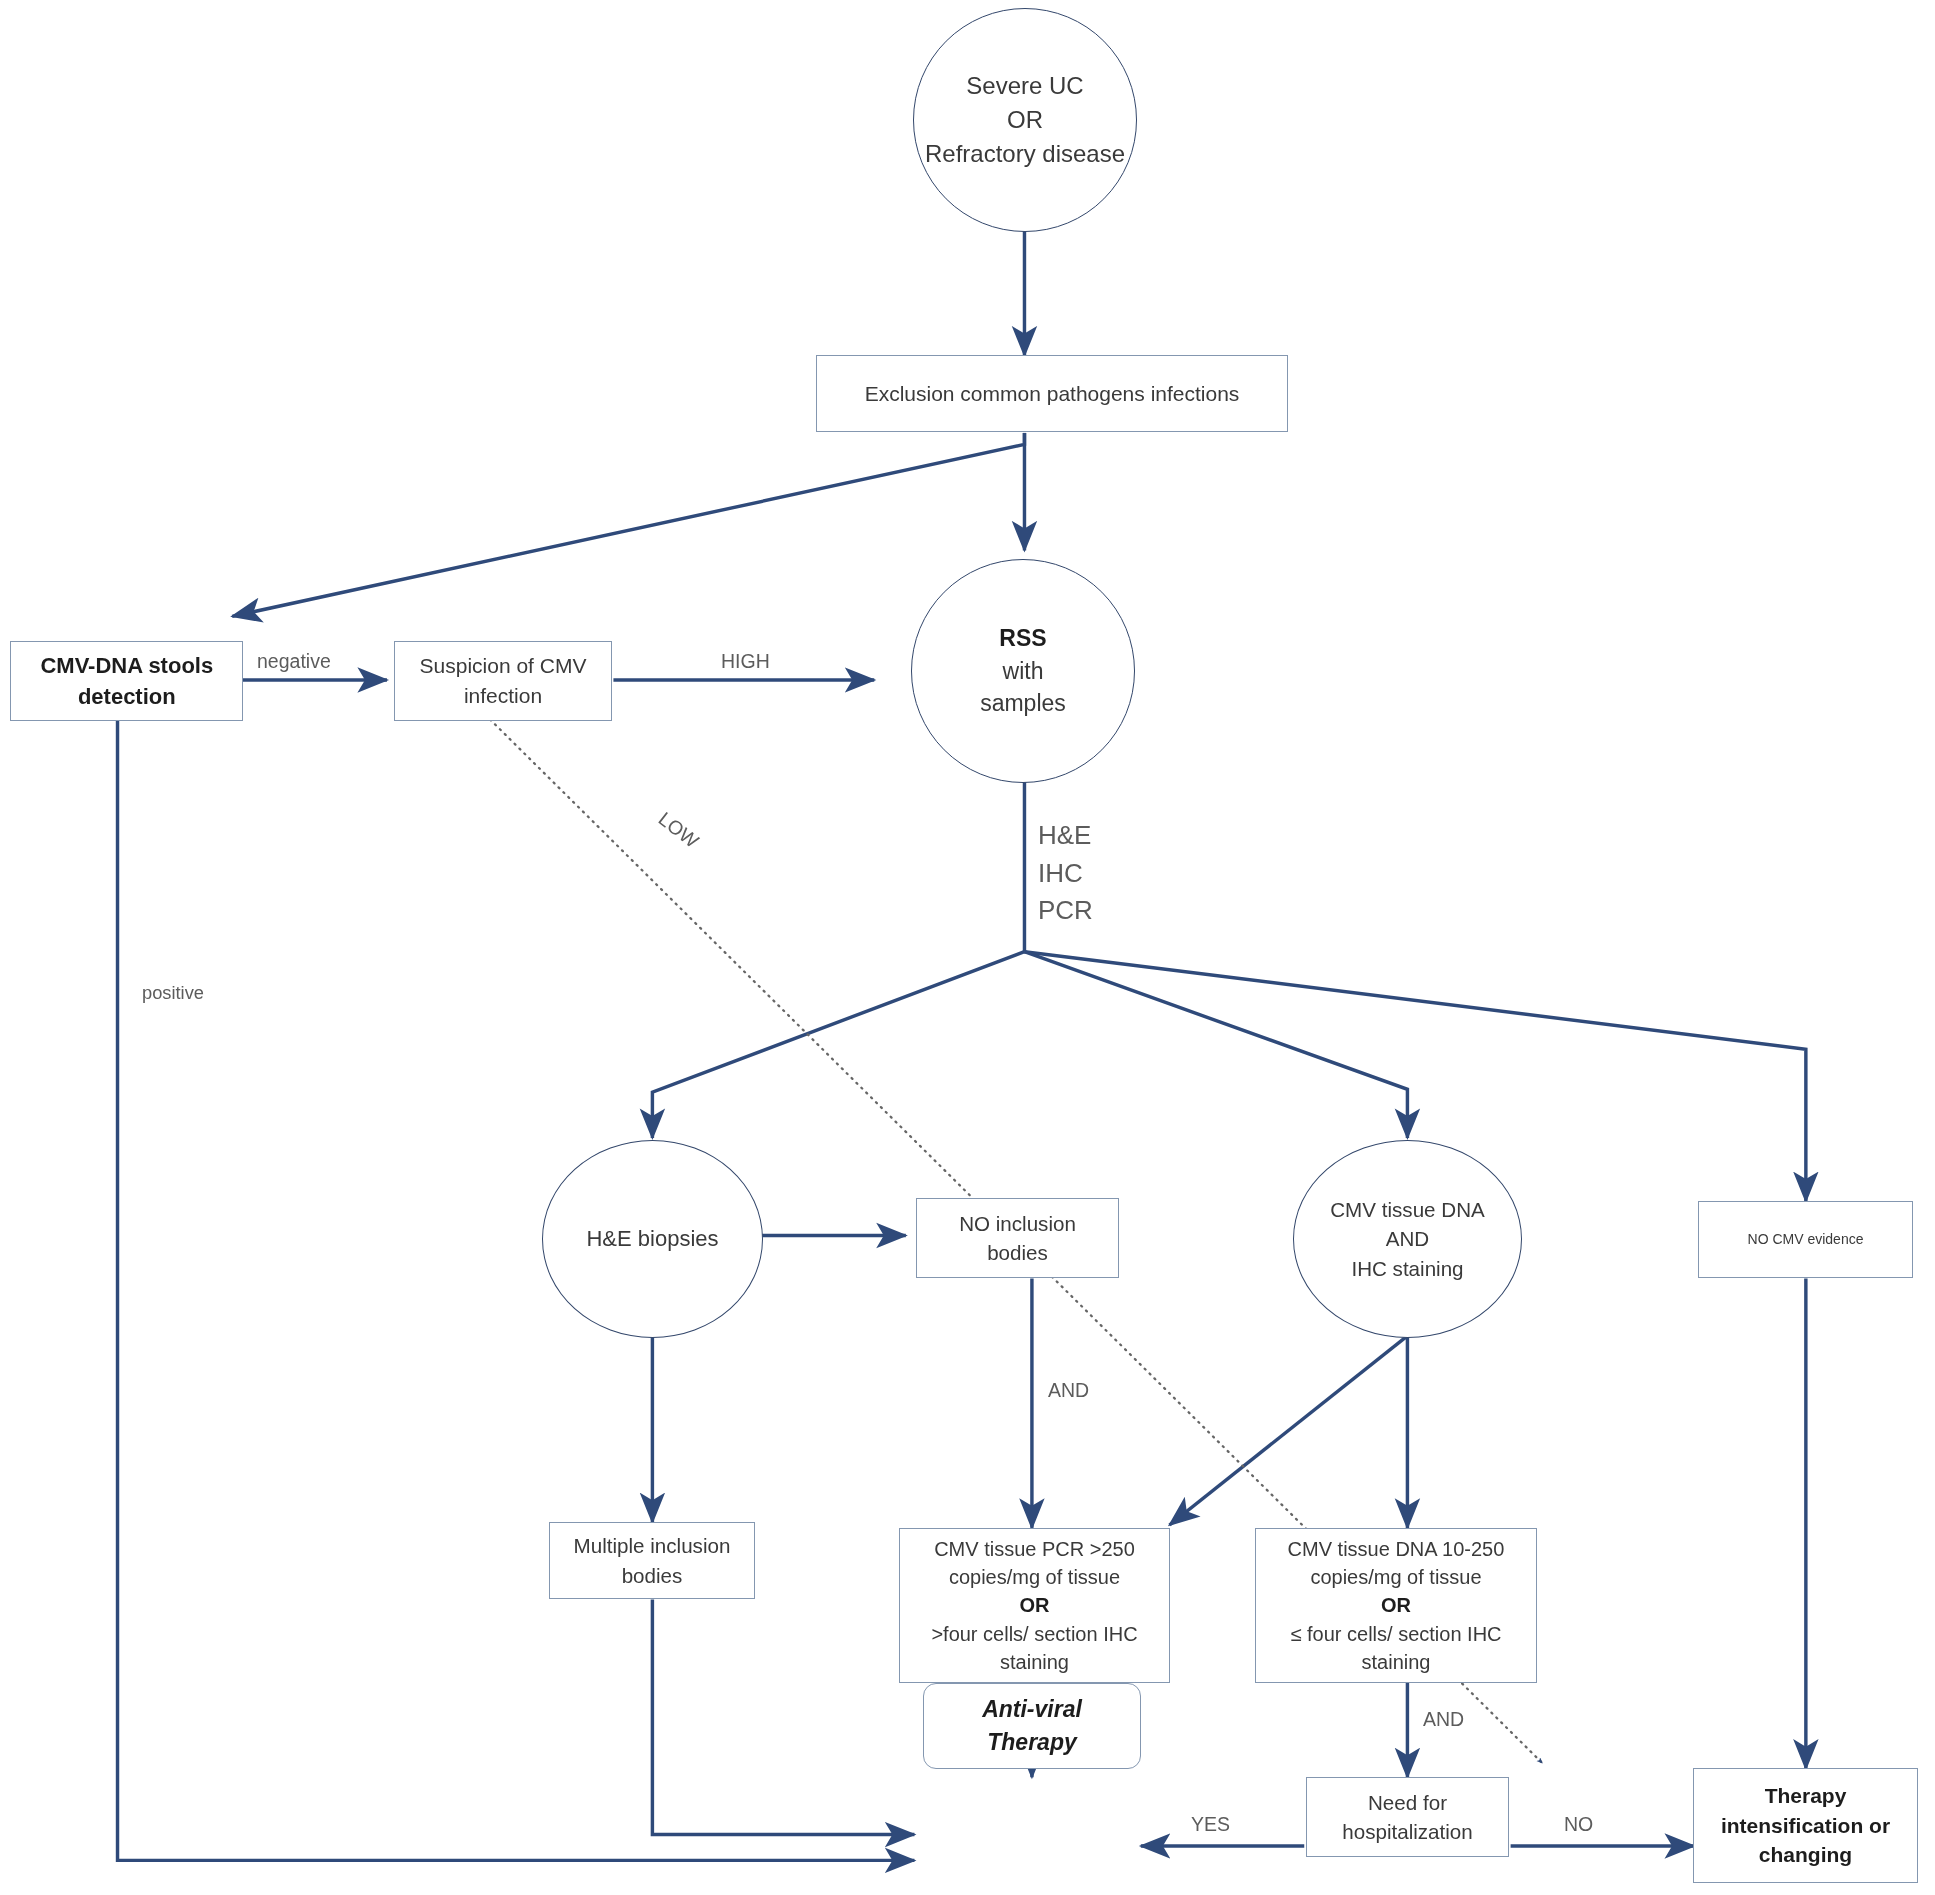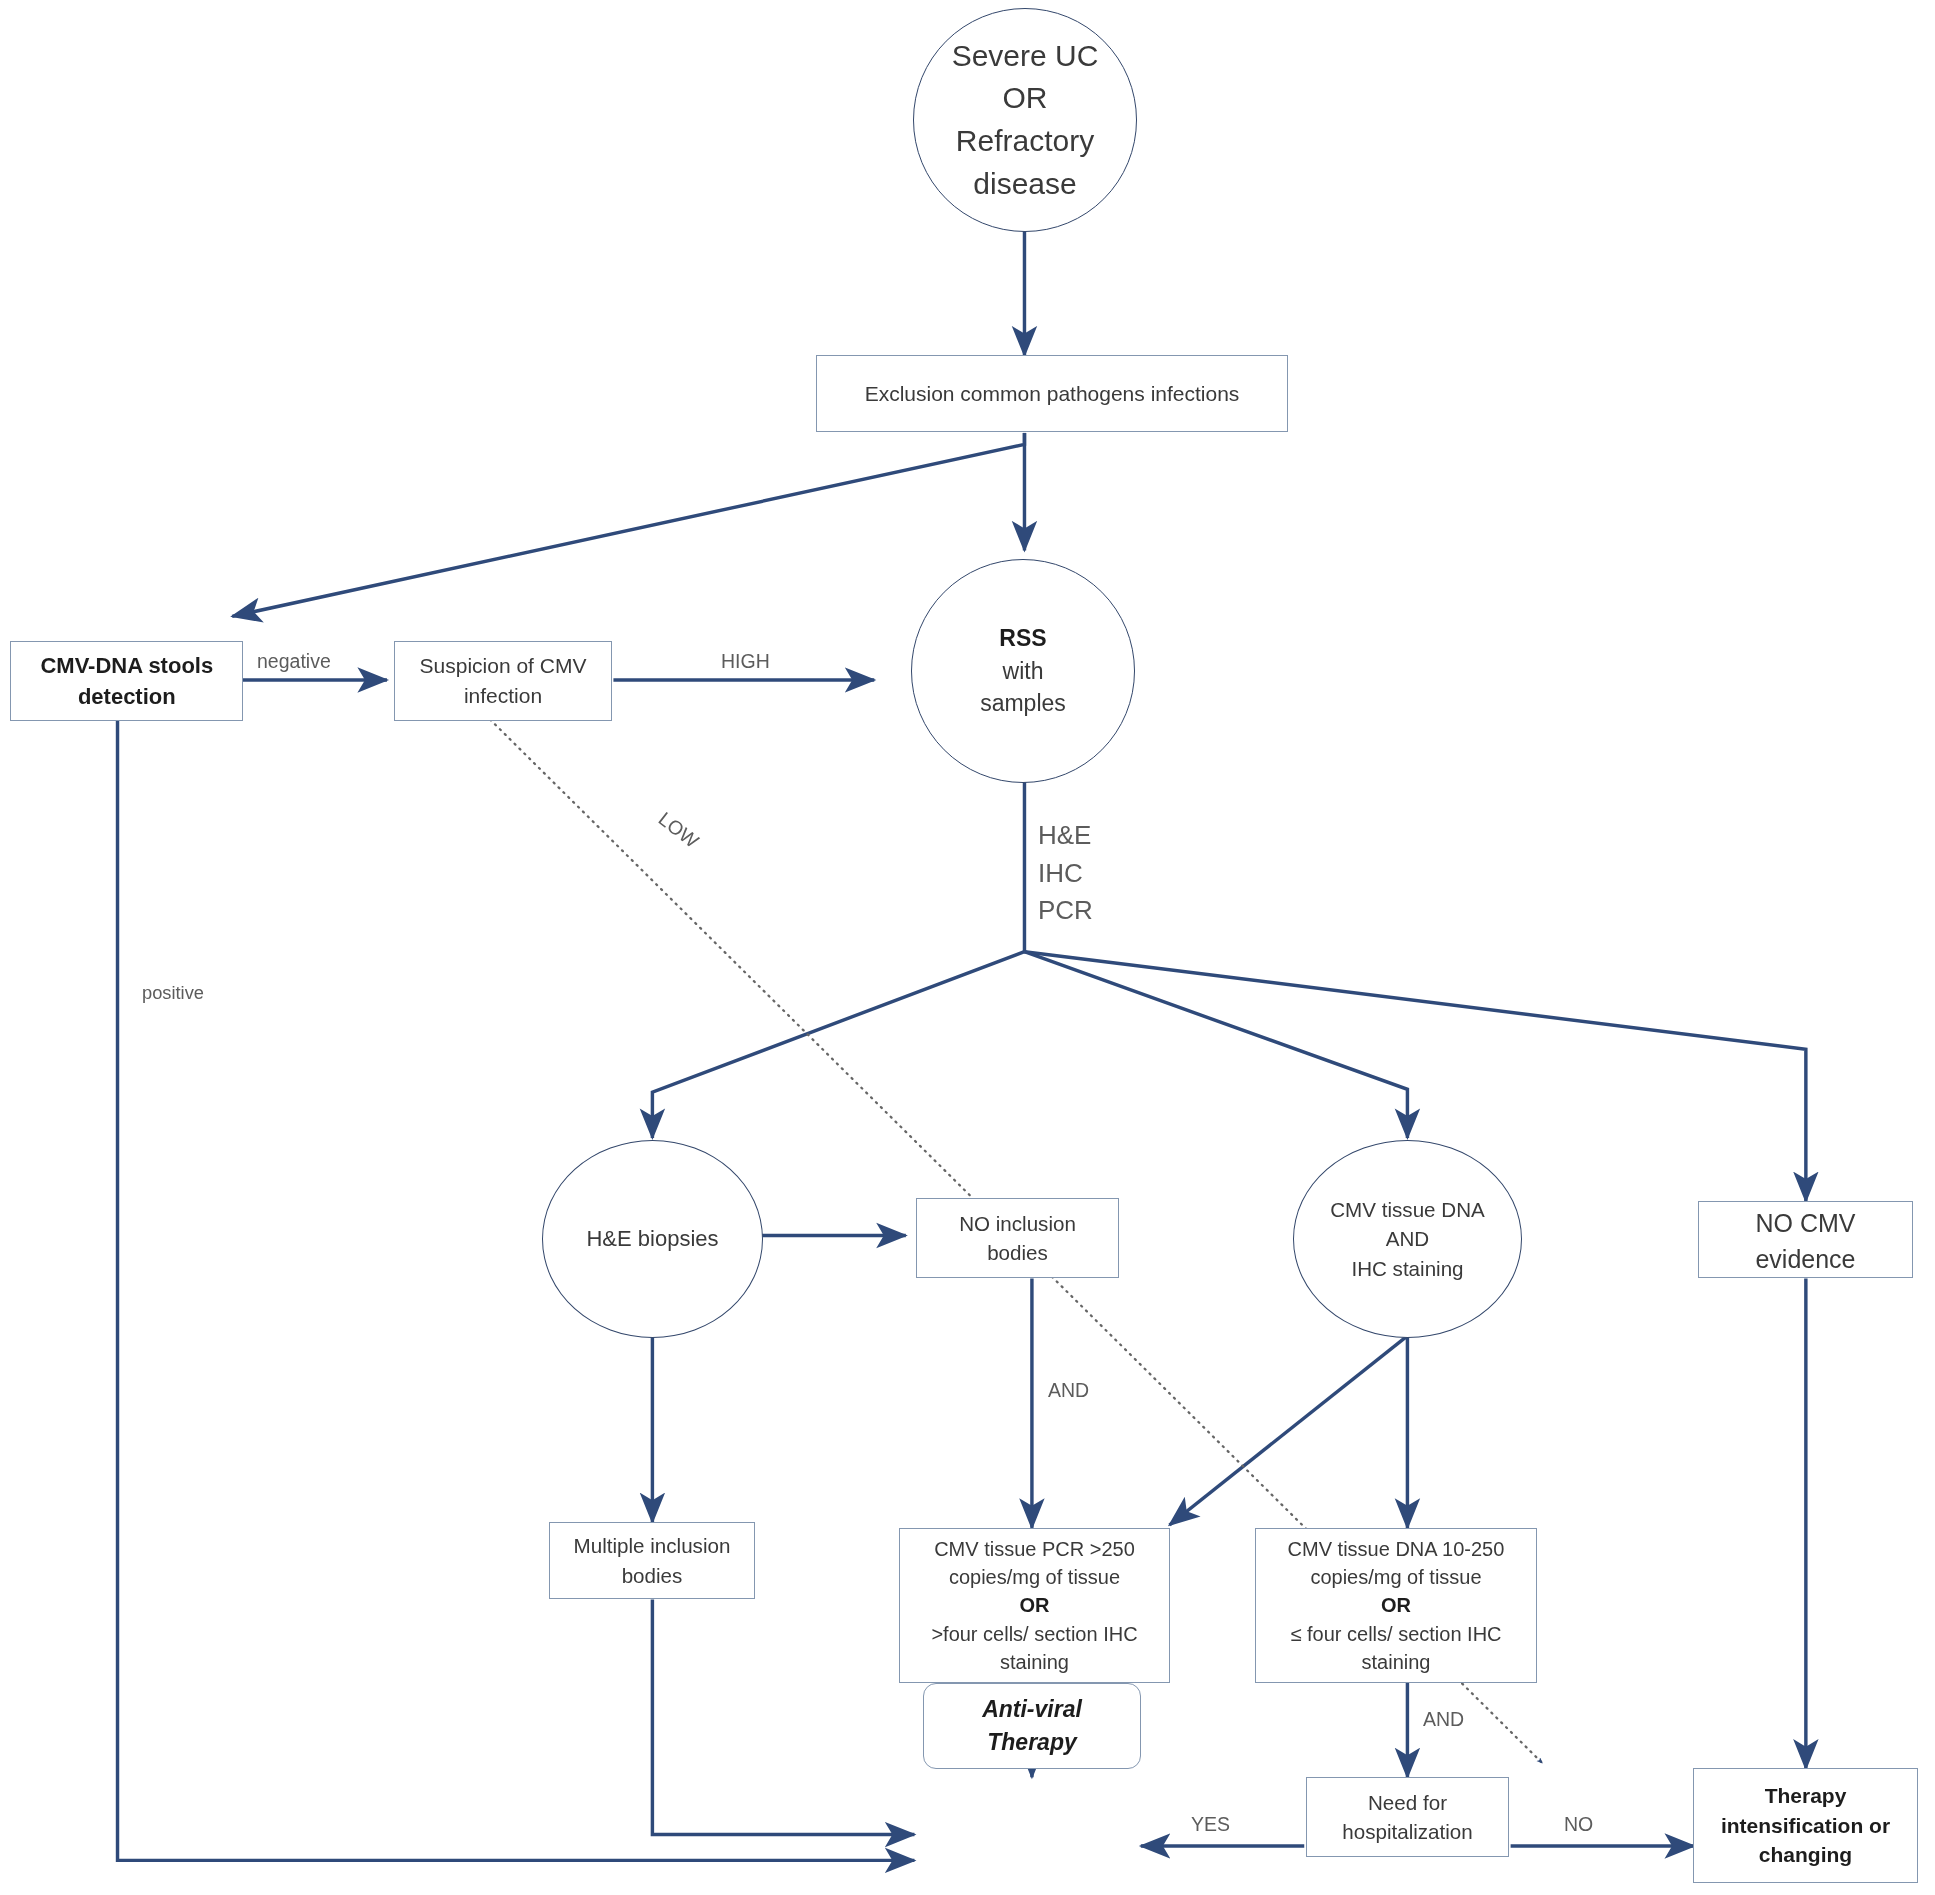--- a/index.html
+++ b/index.html
@@ -115,21 +115,21 @@
 
       <path d="M2635,3220 L2955,3220" marker-end="url(#ah)"></path>
 
       <path d="M3150,2230 L3150,3085" marker-end="url(#ah)"></path>
 
     </g>
 
     <path d="M855,1255 L2690,3075" stroke="#666666" stroke-width="4" fill="none" stroke-dasharray="2 10" stroke-linecap="round" marker-end="url(#ahd)"></path>
   </svg>
 
-  <div class="node circle" style="left:913px; top:8px; width:224px; height:224px; font-size:30px;">
+  <div class="node circle" style="left:913px; top:8px; width:224px; height:224px; font-size:24px;">
     <div class="inner">
       <div>Severe UC</div>
       <div>OR</div>
       <div>Refractory disease</div>
     </div>
   </div>
 
   <div class="node rect" style="left:816px; top:355px; width:472px; height:77px; font-size:21px;">
     <div class="inner">
       <div>Exclusion common pathogens infections</div>
@@ -172,21 +172,21 @@
   </div>
 
   <div class="node circle" style="left:1293px; top:1140px; width:229px; height:198px; font-size:20.6px;">
     <div class="inner">
       <div>CMV tissue DNA</div>
       <div>AND</div>
       <div>IHC staining</div>
     </div>
   </div>
 
-  <div class="node rect" style="left:1698px; top:1201px; width:215px; height:77px; font-size:25px;align-items:flex-end;">
+  <div class="node rect" style="left:1698px; top:1201px; width:215px; height:77px; font-size:14px;">
     <div class="inner">
       <div>NO CMV evidence</div>
     </div>
   </div>
 
   <div class="node rect" style="left:549px; top:1522px; width:206px; height:77px; font-size:20.6px;">
     <div class="inner">
       <div>Multiple inclusion</div>
       <div>bodies</div>
     </div>

